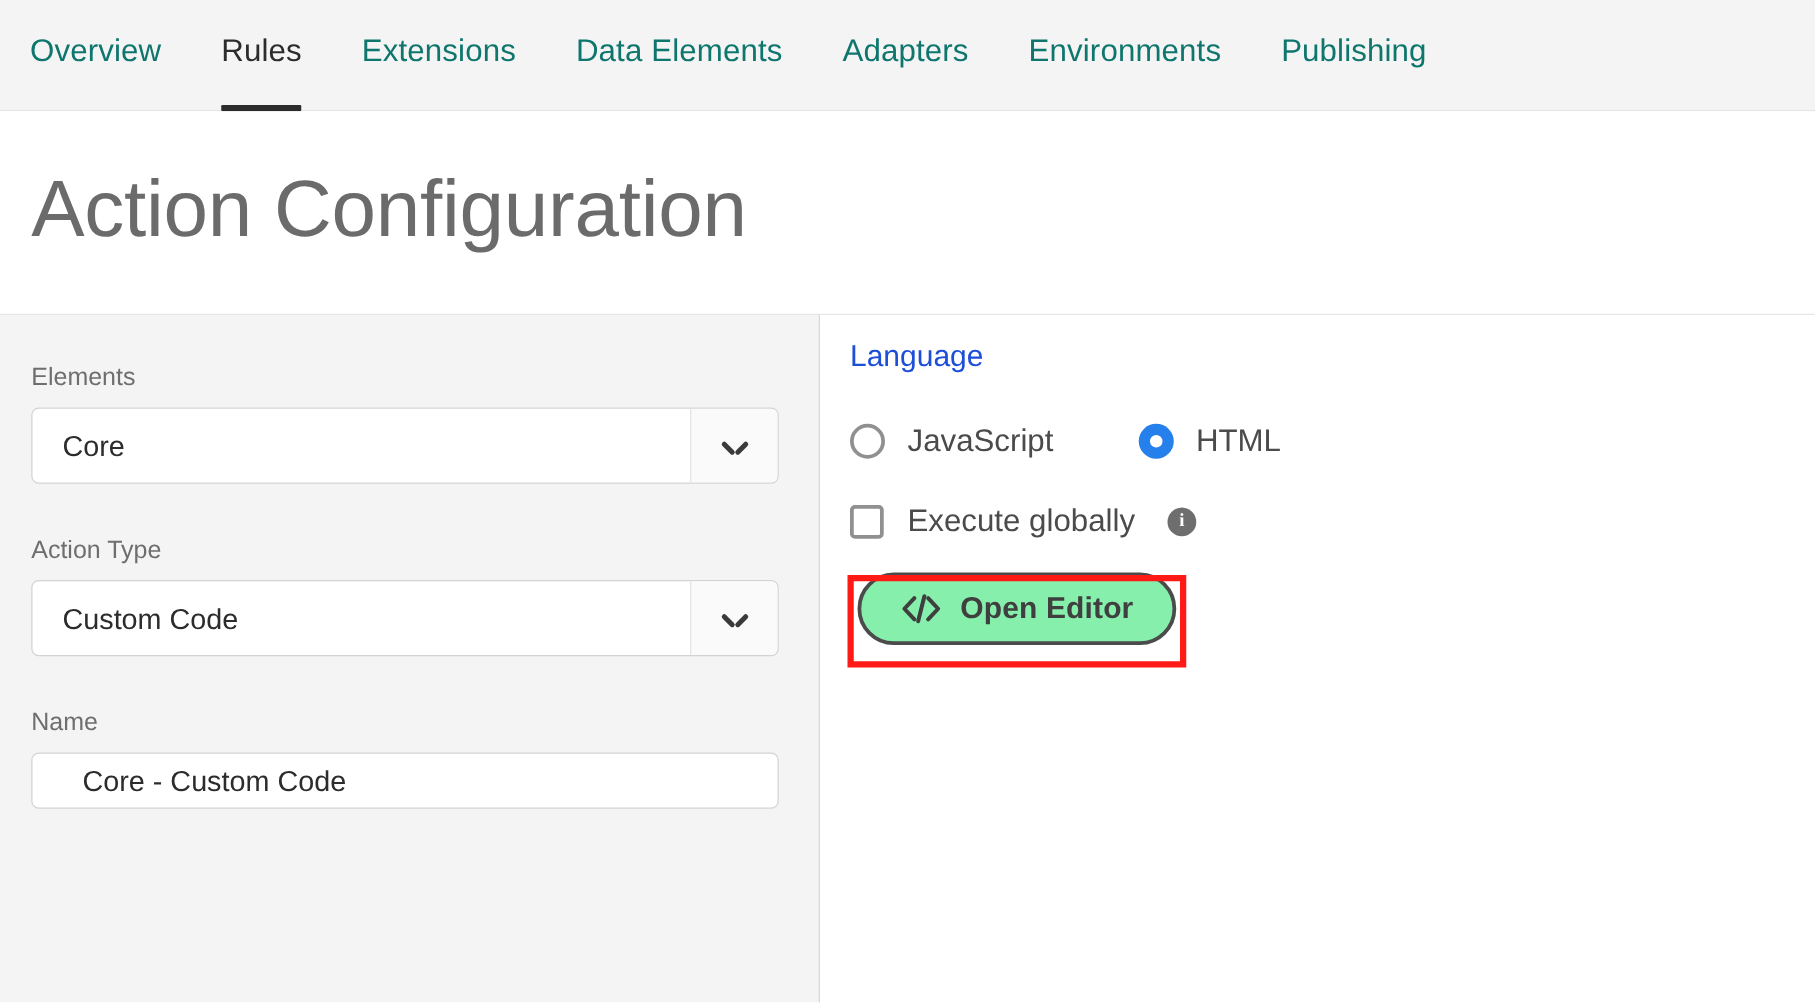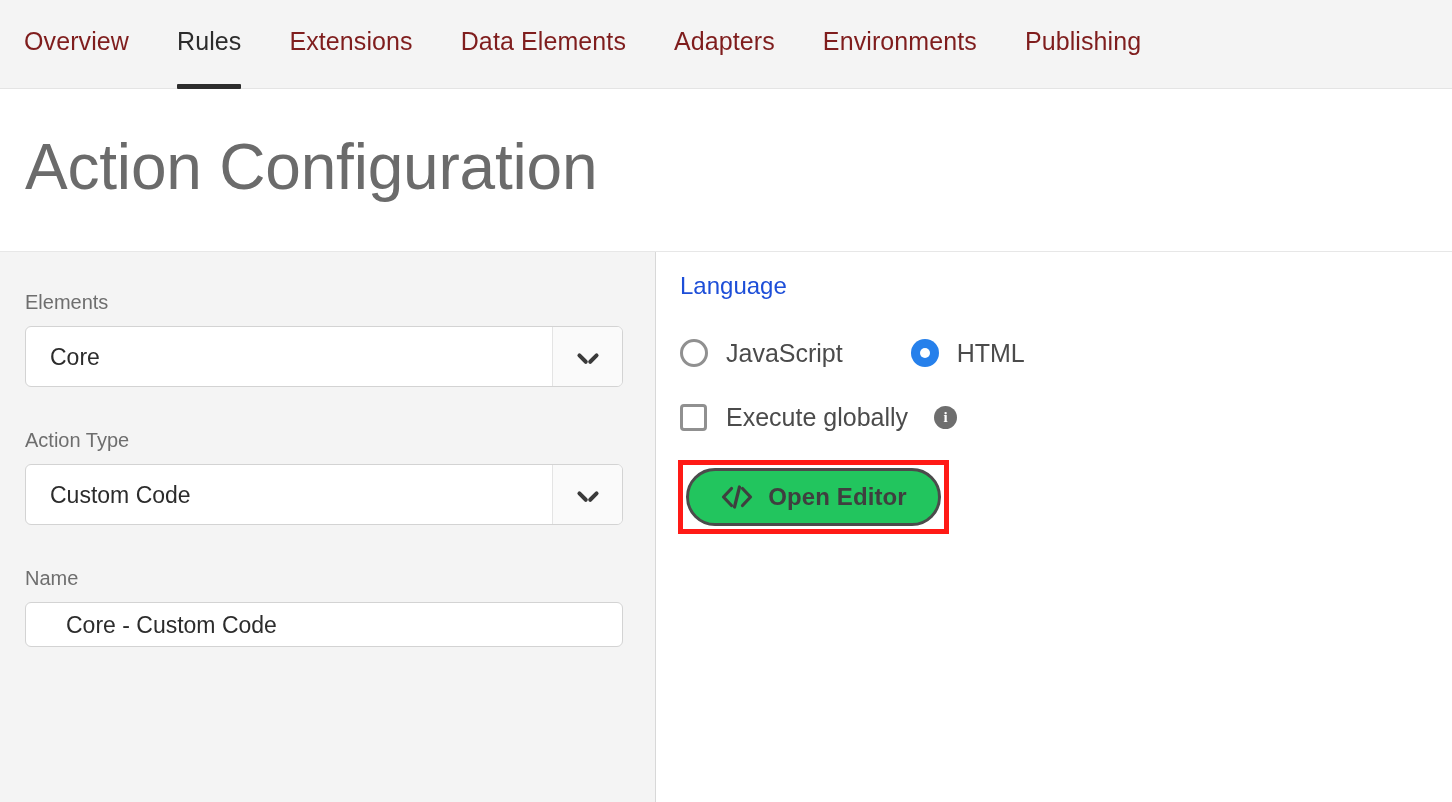--- a/index.html
+++ b/index.html
@@ -41,21 +41,21 @@
     gap: 0;
   }
   .tab {
     position: relative;
     height: 89px;
     display: flex;
     align-items: flex-start;
     padding: 24px 24px 0 24px;
     font-size: 25px;
     font-weight: 400;
-    color: #7f1d1d;
+    color: #0f766e;
     letter-spacing: 0.1px;
     cursor: pointer;
     white-space: nowrap;
     line-height: 34px;
   }
   .tab:first-child { padding-left: 0; }
   .tab.active {
     color: #2c2c2c;
   }
   .tab.active .tab-underline {
@@ -291,26 +291,26 @@
     top: 208px;
     width: 271px;
     height: 74px;
     border: 5px solid #ff1a16;
     background: transparent;
     pointer-events: none;
   }
   .open-editor-btn {
     position: absolute;
     left: 30px;
-    top: 216px;
+    top: 206px;
     width: 255px;
     height: 58px;
     border: 3px solid #4b4b4b;
     border-radius: 30px;
-    background: #22c55e;
+    background: #86efac;
     display: flex;
     align-items: center;
     justify-content: center;
     cursor: pointer;
     padding: 0;
   }
   .code-icon {
     width: 34px;
     height: 26px;
     position: relative;

